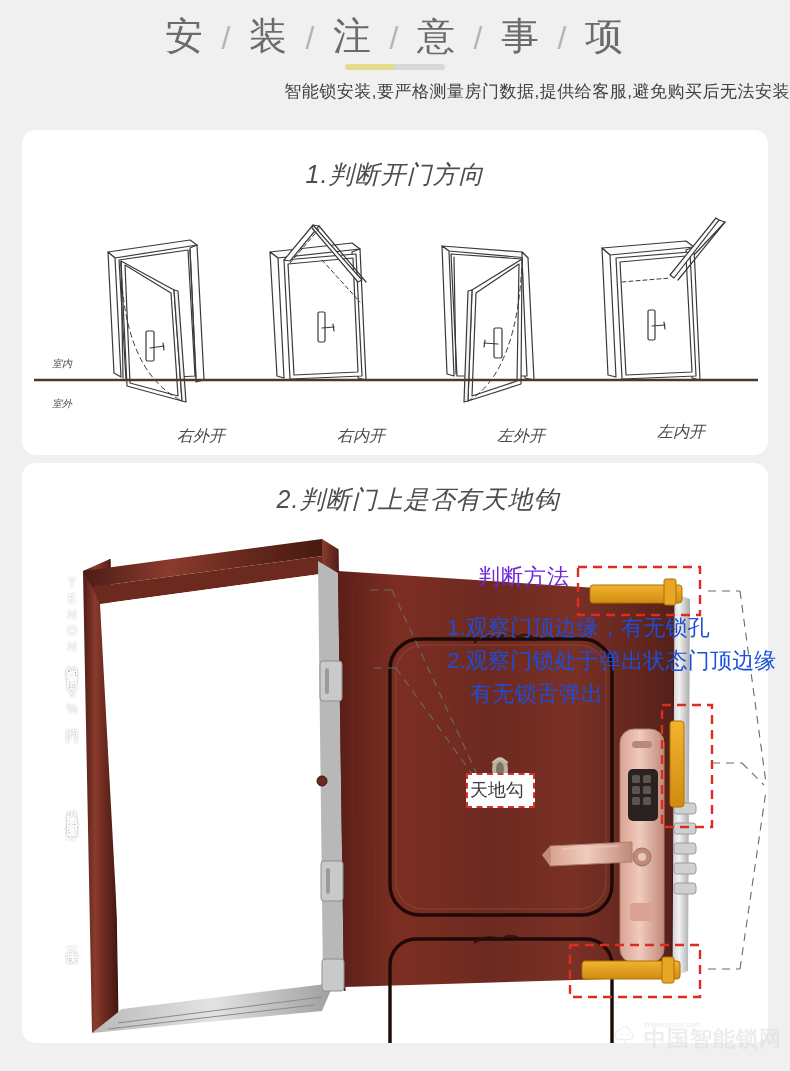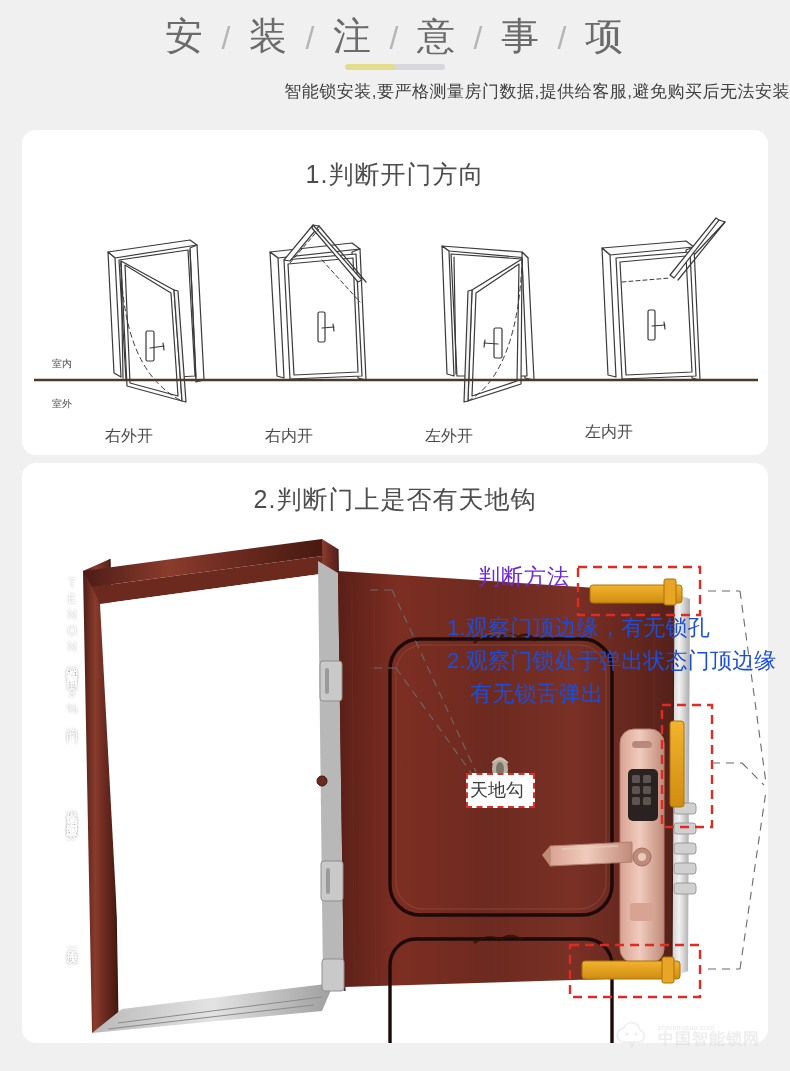--- a/index.html
+++ b/index.html
@@ -50,52 +50,53 @@
     letter-spacing: .5px;
     white-space: nowrap;
   }
 
   
   .card {
     position: absolute;
     background: #ffffff;
     border-radius: 14px;
     overflow: hidden;
+    font-style: italic;
   }
   #card1 { left: 22px; top: 130px; width: 746px; height: 325px; }
   #card2 { left: 22px; top: 463px; width: 746px; height: 580px; }
 
   .section-title {
     position: absolute; left: 0; width: 100%;
     text-align: center;
     font-size: 25px;
     color: #4d4d4d;
     letter-spacing: 1px;
     white-space: nowrap;
   }
   #card1 .section-title { top: 28px; }
-  #card2 .section-title { top: 20px; }
+  #card2 .section-title { top: 20px; margin-left: 23px; }
 
   
   .doors-svg { position: absolute; left: 0; top: 0; }
 
   .floor-label {
     position: absolute;
     font-size: 10px;
     color: #4a4a4a;
     white-space: nowrap;
   }
   #lbl-indoor  { left: 30px; top: 227px; }
   #lbl-outdoor { left: 30px; top: 267px; }
 
   .door-name {
     position: absolute;
     font-size: 16px;
     color: #4a4a4a;
-    text-align: left;
+    text-align: right;
     width: 120px;
     white-space: nowrap;
   }
   #dn0 { left: 83px;  top: 296px; }
   #dn1 { left: 243px; top: 296px; }
   #dn2 { left: 403px; top: 296px; }
   #dn3 { left: 563px; top: 292px; }
 
   
   .method-title {
@@ -138,21 +139,21 @@
 
   
   .watermark {
     position: absolute; left: 612px; top: 1012px;
     width: 170px; height: 46px;
     opacity: .5;
     display: flex; align-items: center; gap: 6px;
   }
   .wm-text-wrap { display: flex; flex-direction: column; line-height: 1; }
   .wm-sub { font-size: 7px; color: #cfcfcf; letter-spacing: .4px; white-space: nowrap; }
-  .wm-main { font-size: 16px; color: #dcdcdc; letter-spacing: 1px; white-space: nowrap; font-weight: 700; }
+  .wm-main { font-size: 22px; color: #dcdcdc; letter-spacing: 1px; white-space: nowrap; font-weight: 700; }
 </style>
 </head>
 <body>
 
 <div id="page">
 
   <div class="header">
     <div class="title">
       <span class="ch">安</span>
       <span class="sep">/</span>

